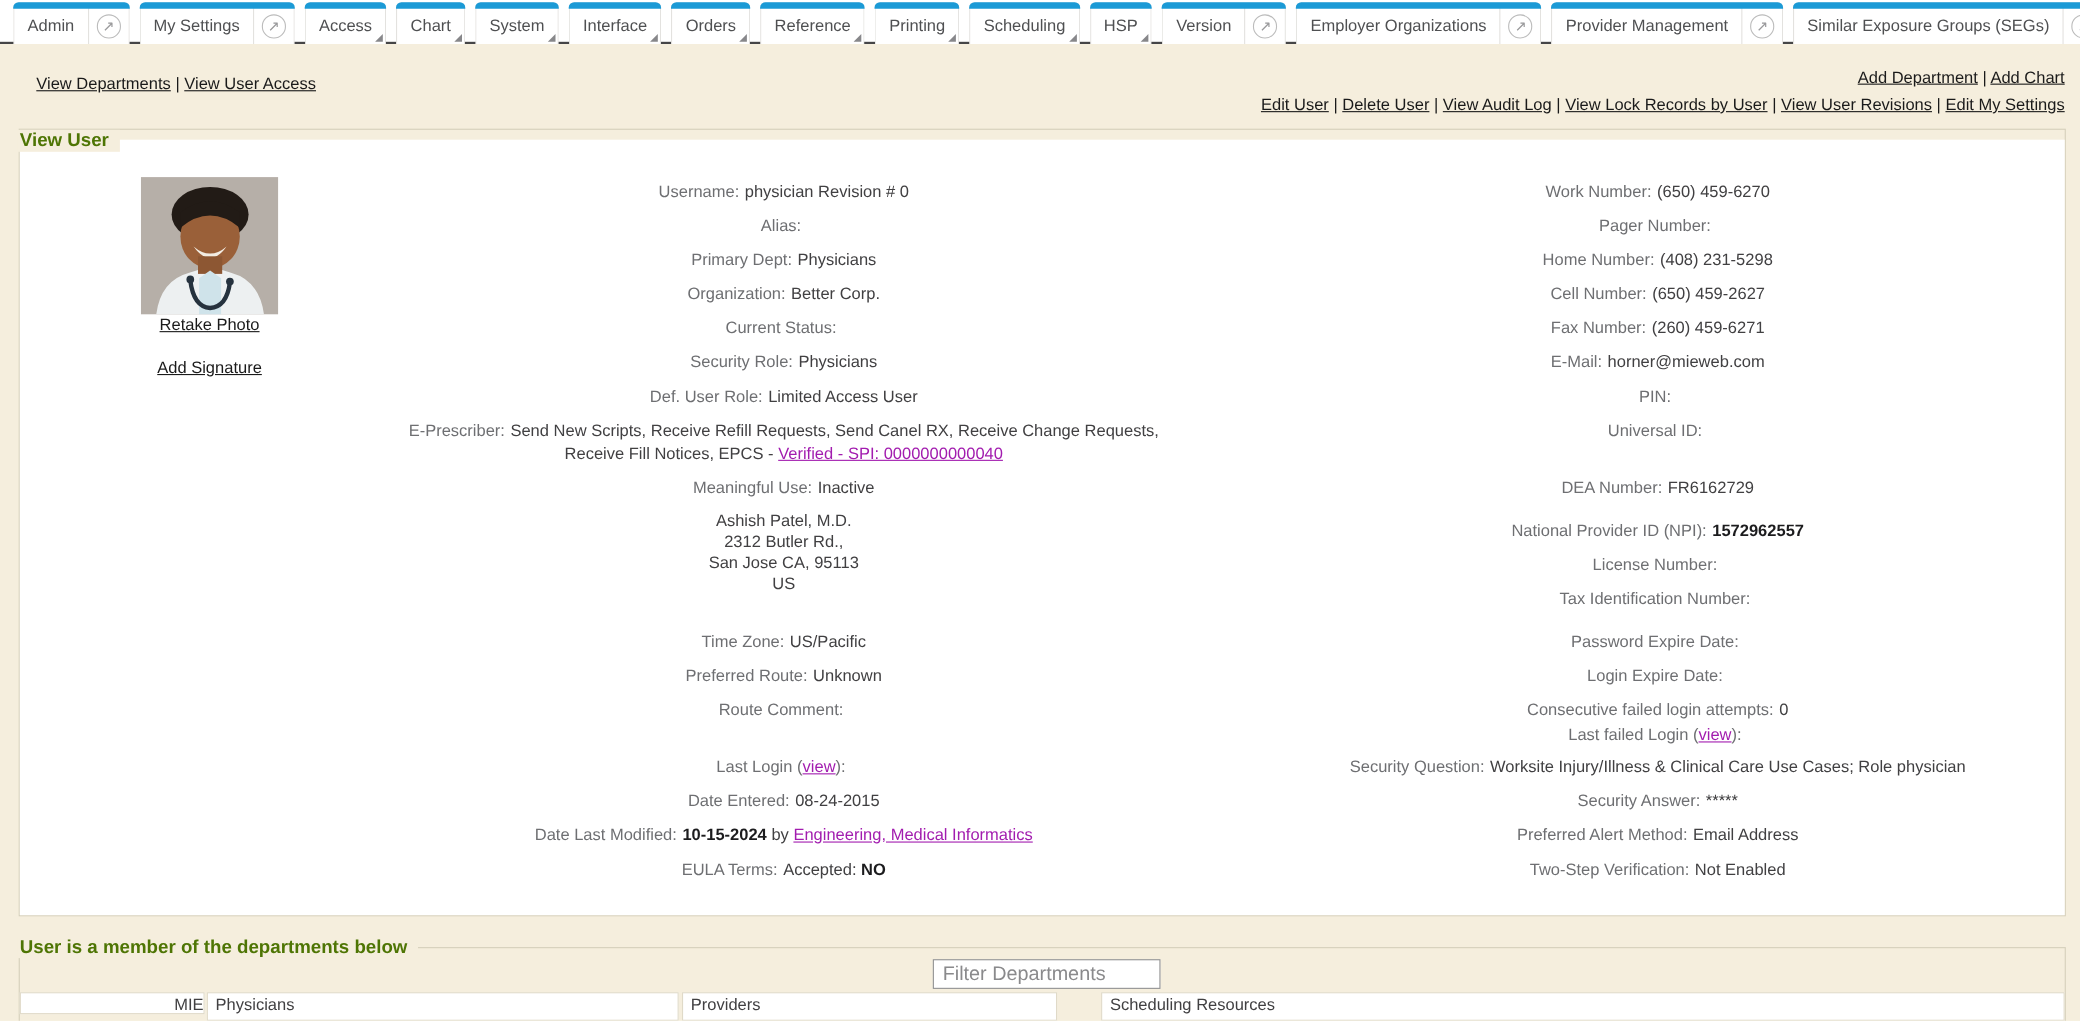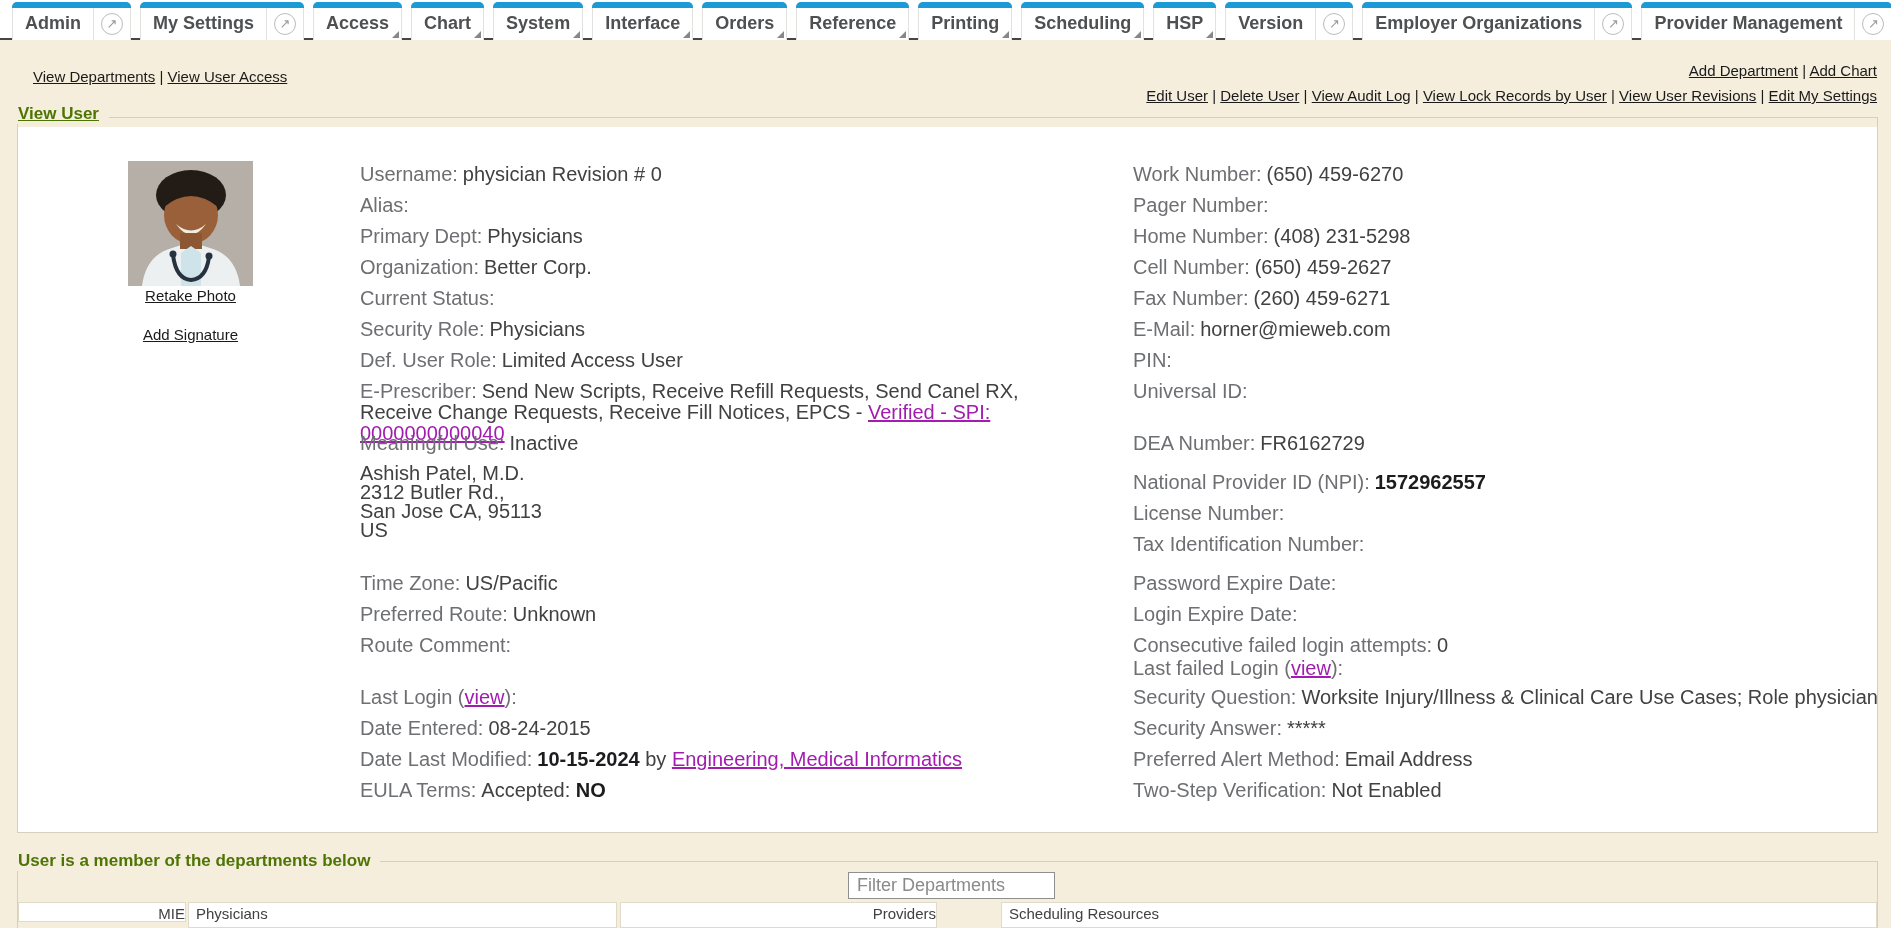--- a/index.html
+++ b/index.html
@@ -20,22 +20,22 @@
   .tab-group {
     display:flex; height:38px; margin-right:9px; position:relative;
     background:#fff; border:1px solid #e3e2df; border-bottom:none;
     border-radius:5px 5px 0 0; flex:0 0 auto; cursor:pointer;
   }
   .tab-group::before {
     content:''; position:absolute; top:-1px; left:-1px; right:-1px; height:6px;
     background:#1b9ad6; border-radius:5px 5px 0 0;
   }
   .tab-label {
-    padding:5px 12px 0 12px; line-height:31px; font-size:18px; color:#4f5052;
-    white-space:nowrap; position:relative;font-weight:bold;
+    padding:5px 12px 0 12px; line-height:31px; font-size:15px; color:#4f5052;
+    white-space:nowrap; position:relative;
   }
   .tab-label.has-menu::after {
     content:''; position:absolute; right:2px; bottom:2px;
     border-style:solid; border-width:0 0 7px 7px;
     border-color:transparent transparent #87878a transparent;
   }
   .tab-icon {
     width:37px; display:flex; align-items:center; justify-content:center;
     border-left:1px solid #e3e2df; padding-top:5px;
   }
@@ -52,36 +52,36 @@
   .links-right-2 { top:87px; right:14px; text-align:right; }
 
   
   .fieldset1 {
     position:absolute; left:17px; top:117px; width:1861px; height:716px;
     border:1px solid #d5cfbb; background:#f5eedd;
   }
   .fieldset1 .panel-body { position:absolute; left:0; right:0; top:9px; bottom:0; background:#ffffff; }
   .legend { position:absolute; background:#f5eedd; padding:0 10px 0 2px;
     font-size:17px; font-weight:bold; color:#4e7504; white-space:nowrap; z-index:5; }
-  .legend1 { left:16px; top:104px;text-decoration:underline; }
+  .legend1 { left:16px; top:118px; }
   .legend2 { left:16px; top:851px; }
   .fieldset2 {
     position:absolute; left:17px; top:861px; width:1861px; height:90px;
     border:1px solid #d5cfbb; background:transparent;
   }
 
   
   .photo { position:absolute; left:128px; top:161px; width:125px; height:125px; z-index:3; }
   .photo svg { display:block; width:125px; height:125px; }
   .photo-link { position:absolute; width:125px; left:128px; text-align:center; font-size:15px; z-index:3; }
   .photo-link a { color:#1a1a1a; text-decoration:underline; cursor:pointer; }
   .pl1 { top:287px; } .pl2 { top:326px; }
 
   
-  .col { position:absolute; z-index:3; font-size:20px; }
+  .col { position:absolute; z-index:3; font-size:15px;text-align:center; }
   .col-left  { left:360px; top:164px; width:705px; }
   .col-right { left:1133px; top:164px; width:748px; }
   .row { height:31px; line-height:21px; white-space:nowrap; }
   .row-23 { height:23px; }
   .row-eprescriber { height:52px; white-space:normal; }
   .lbl { color:#6e6f72; margin-right:5px; }
   .val { color:#414042; }
   .val b, b.val { color:#1c1c1e; font-weight:bold; }
   .vlink { color:#a21caf; text-decoration:underline; cursor:pointer; }
   .addr { line-height:19px; height:76px; color:#414042; }
@@ -94,21 +94,21 @@
     padding:0 8px; font-family:"Liberation Sans", sans-serif;
   }
   .filter-input::placeholder { color:#8a8a8c; }
   .dept-wrap { position:absolute; inset:0; z-index:6; pointer-events:none; }
   .dept-cell {
     position:absolute; top:902px; background:#fff; border:1px solid #e0dac8;
     font-size:15px; color:#414042; padding:2px 0 0 7px; pointer-events:auto;
   }
   .dept-c0 { left:18px;  width:168px; height:20px;text-align:right; }
   .dept-c1 { left:188px; width:429px; height:26px; }
-  .dept-c2 { left:620px; width:317px; height:26px;text-align:right; }
+  .dept-c2 { left:620px; width:341px; height:26px; }
   .dept-c3 { left:1001px; width:876px; height:26px; }
 </style>
 </head>
 <body>
 
 <div class="page">
 
   <div class="top-nav">
       <div class="tab-group">
         <div class="tab-label">Admin</div>

